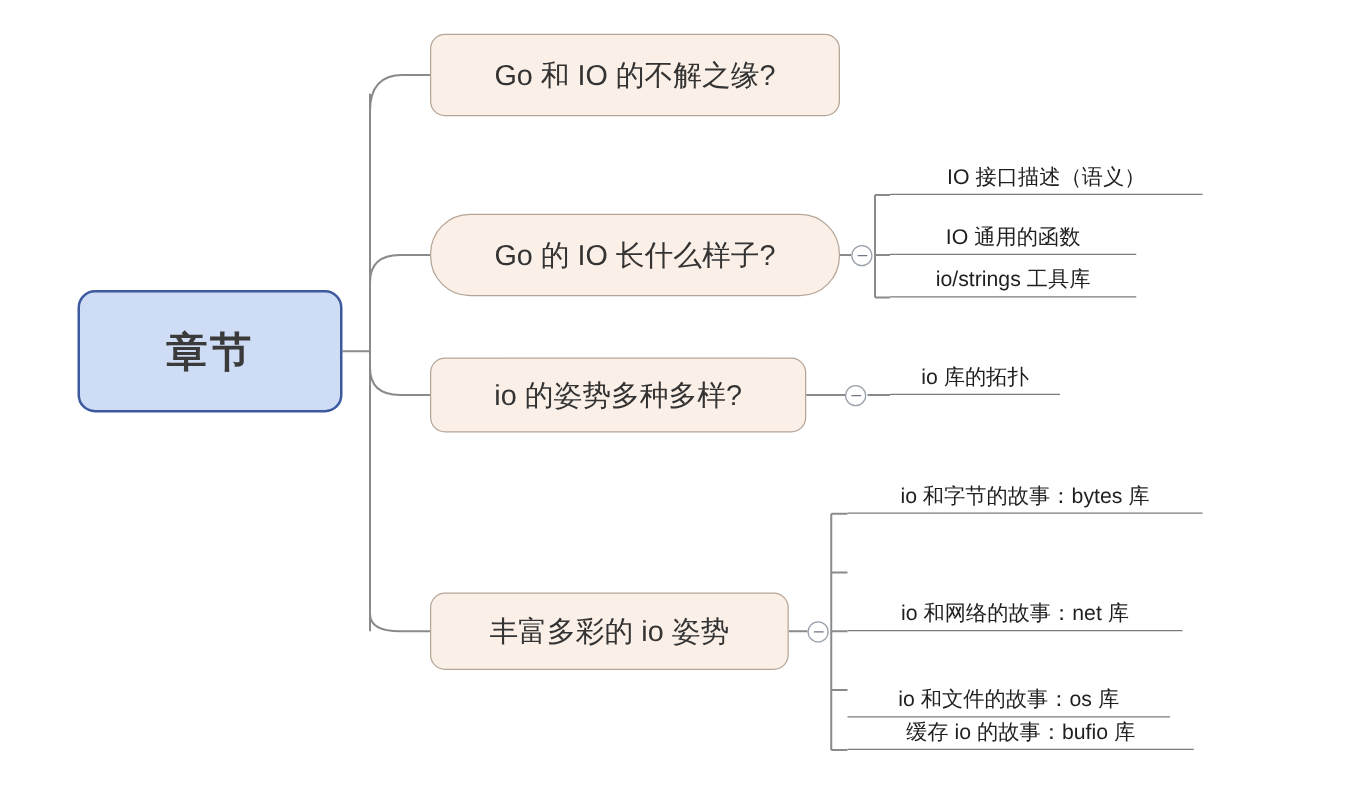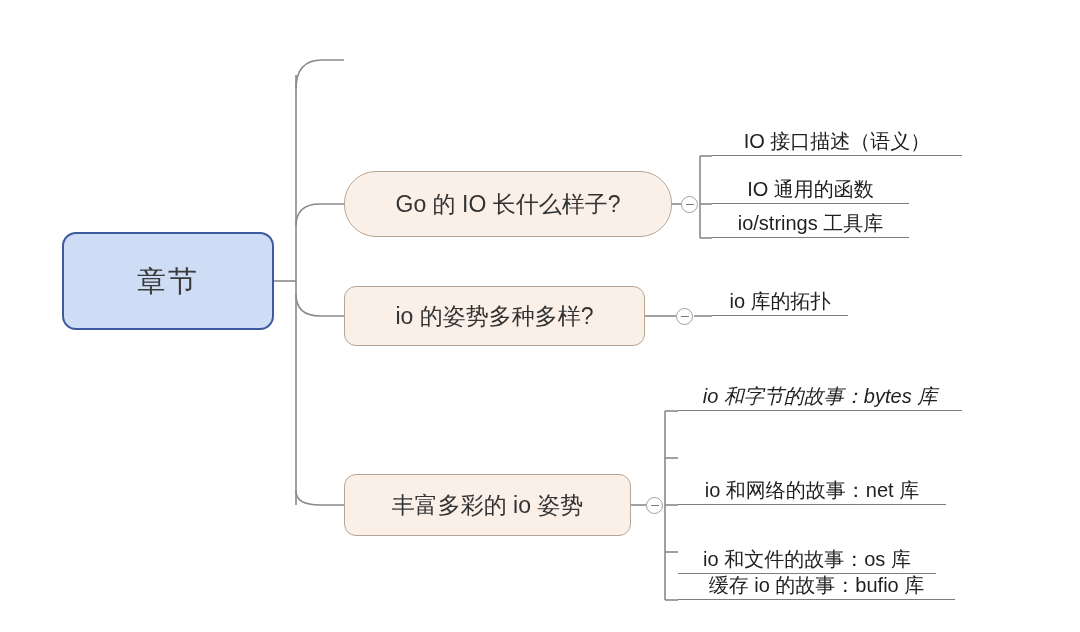--- a/index.html
+++ b/index.html
@@ -35,22 +35,22 @@
     height: 98px;
     box-sizing: border-box;
     background: #cfdcf5;
     border: 2px solid #3d5a9e;
     border-radius: 14px;
     display: flex;
     align-items: center;
     justify-content: center;
   }
   .root-label {
-    font-size: 29px;
-    font-weight: normal;
+    font-size: 33px;
+    font-weight: bold;
     color: #3a3a3a;
     letter-spacing: 2px;
     line-height: 1;
   }
 
   
   .branch-node {
     position: absolute;
     box-sizing: border-box;
     background: #fbf0e8;
@@ -93,21 +93,21 @@
   .leaf-node {
     position: absolute;
     box-sizing: border-box;
     border-bottom: 1.6px solid #7d7d7d;
     display: flex;
     align-items: flex-end;
     justify-content: center;
     padding-bottom: 3px;
   }
   .leaf-label {
-    font-size: 20px;
+    font-size: 17px;
     color: #1f1f1f;
     white-space: nowrap;
     line-height: 1.1;
   }
 </style>
 </head>
 <body>
 
 <div id="canvas">
 
@@ -144,20 +144,23 @@
       <path d="M665,505 H678"></path>
       <path d="M665,552 H678"></path>
       <path d="M665,600 H678"></path>
     </g>
   </svg>
 
   <div class="root-node">
     <span class="root-label">章节</span>
   </div>
 
+  <div class="branch-node" style="left:344px; top:27px; width:328px; height:66px;">
+    <span class="branch-label">Go 和 IO 的不解之缘?</span>
+  </div>
 
   <div class="branch-node" style="left:344px; top:171px; width:328px; height:66px;border-radius:32px;">
     <span class="branch-label">Go 的 IO 长什么样子?</span>
   </div>
   <div class="toggle" style="left:681px; top:196px;">
     <span class="bar"></span>
   </div>
 
   <div class="leaf-node" style="left:712px; top:122px; width:250px; height:34px;">
     <span class="leaf-label">IO 接口描述（语义）</span>
@@ -180,21 +183,21 @@
     <span class="leaf-label">io 库的拓扑</span>
   </div>
 
   <div class="branch-node" style="left:344px; top:474px; width:287px; height:62px;">
     <span class="branch-label">丰富多彩的 io 姿势</span>
   </div>
   <div class="toggle" style="left:646px; top:497px;">
     <span class="bar"></span>
   </div>
 
-  <div class="leaf-node" style="left:678px; top:377px; width:284px; height:34px;font-style:italic;">
+  <div class="leaf-node" style="left:678px; top:377px; width:284px; height:34px;">
     <span class="leaf-label">io 和字节的故事：bytes 库</span>
   </div>
   <div class="leaf-node" style="left:678px; top:471px; width:268px; height:34px;text-align:right;">
     <span class="leaf-label">io 和网络的故事：net 库</span>
   </div>
   <div class="leaf-node" style="left:678px; top:540px; width:258px; height:34px;">
     <span class="leaf-label">io 和文件的故事：os 库</span>
   </div>
   <div class="leaf-node" style="left:678px; top:566px; width:277px; height:34px;">
     <span class="leaf-label">缓存 io 的故事：bufio 库</span>

